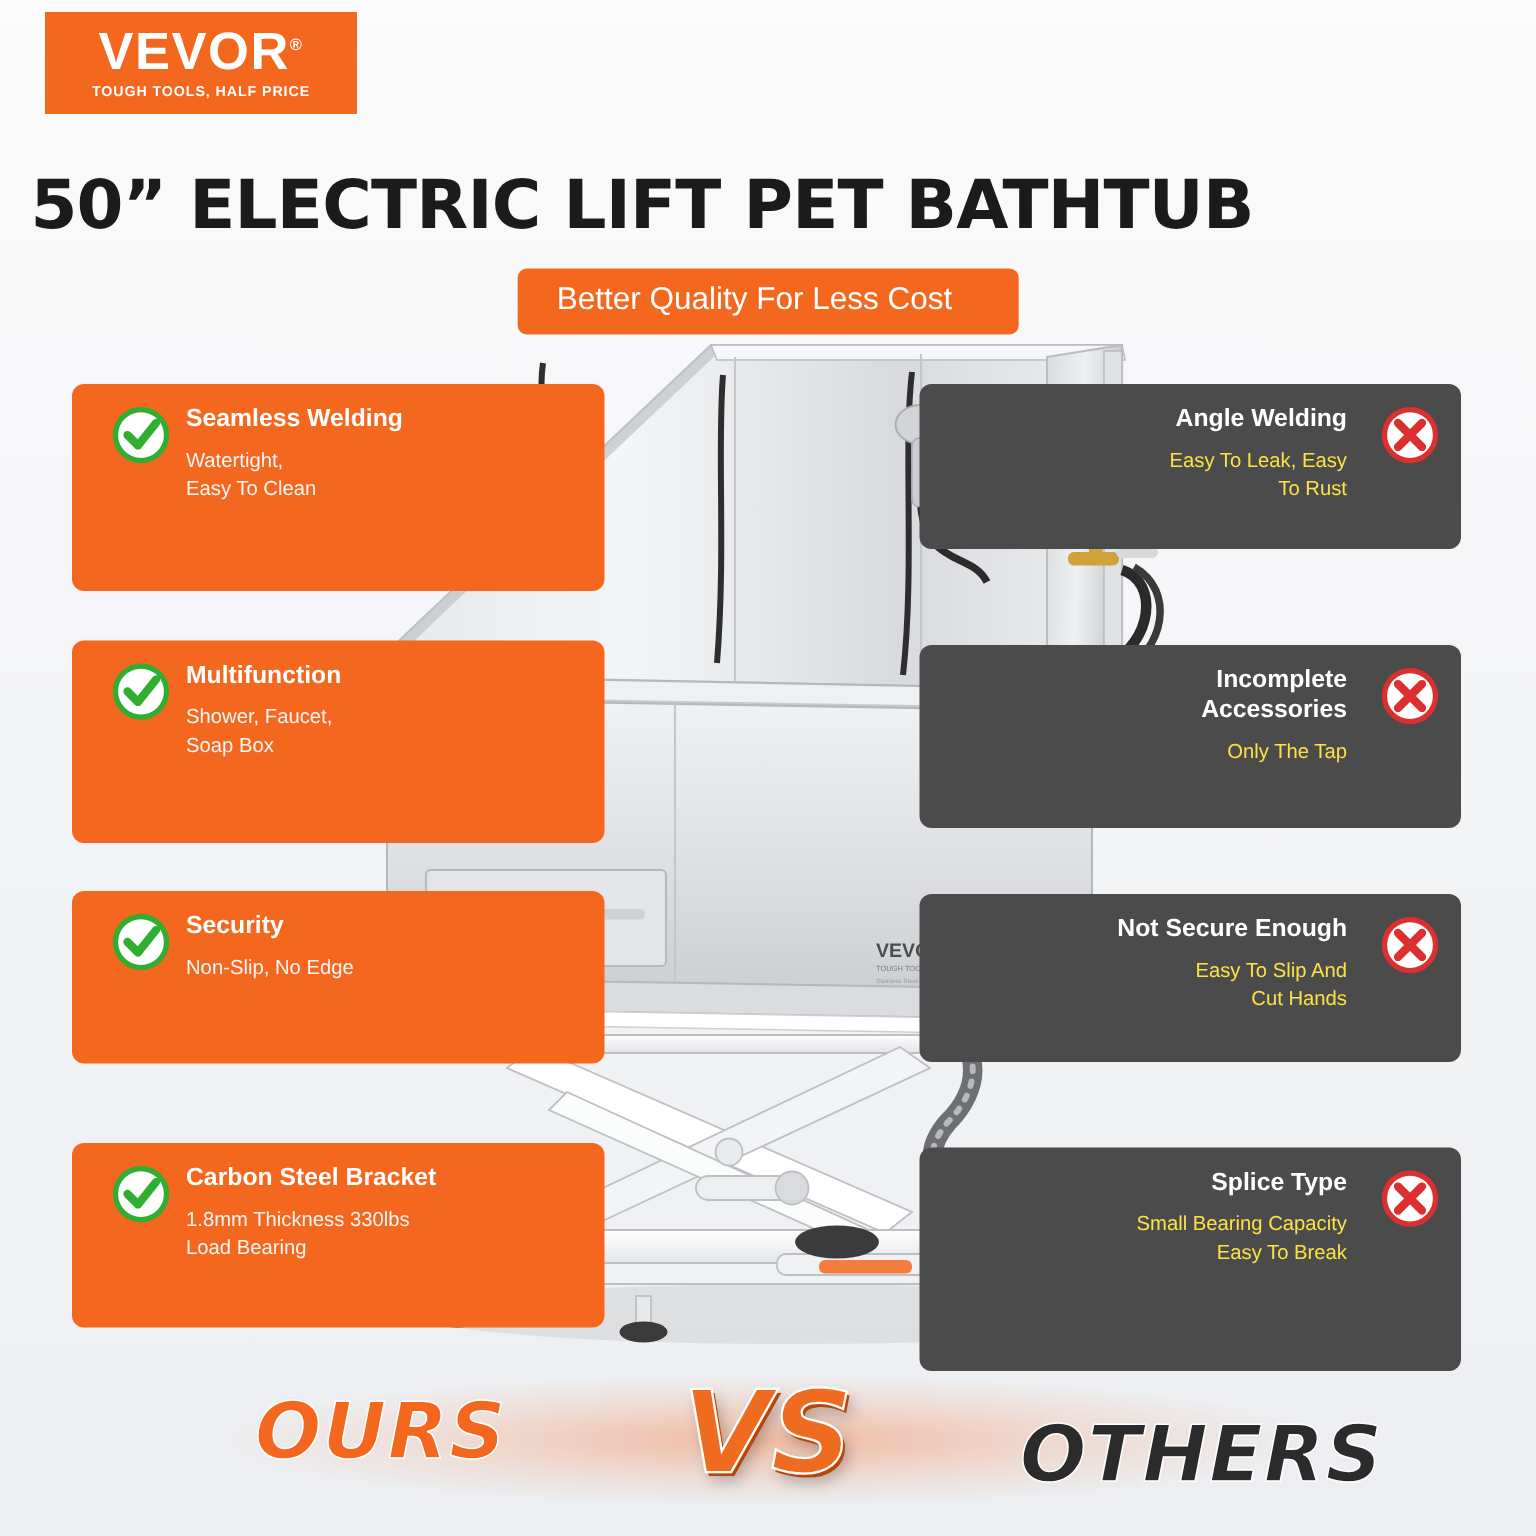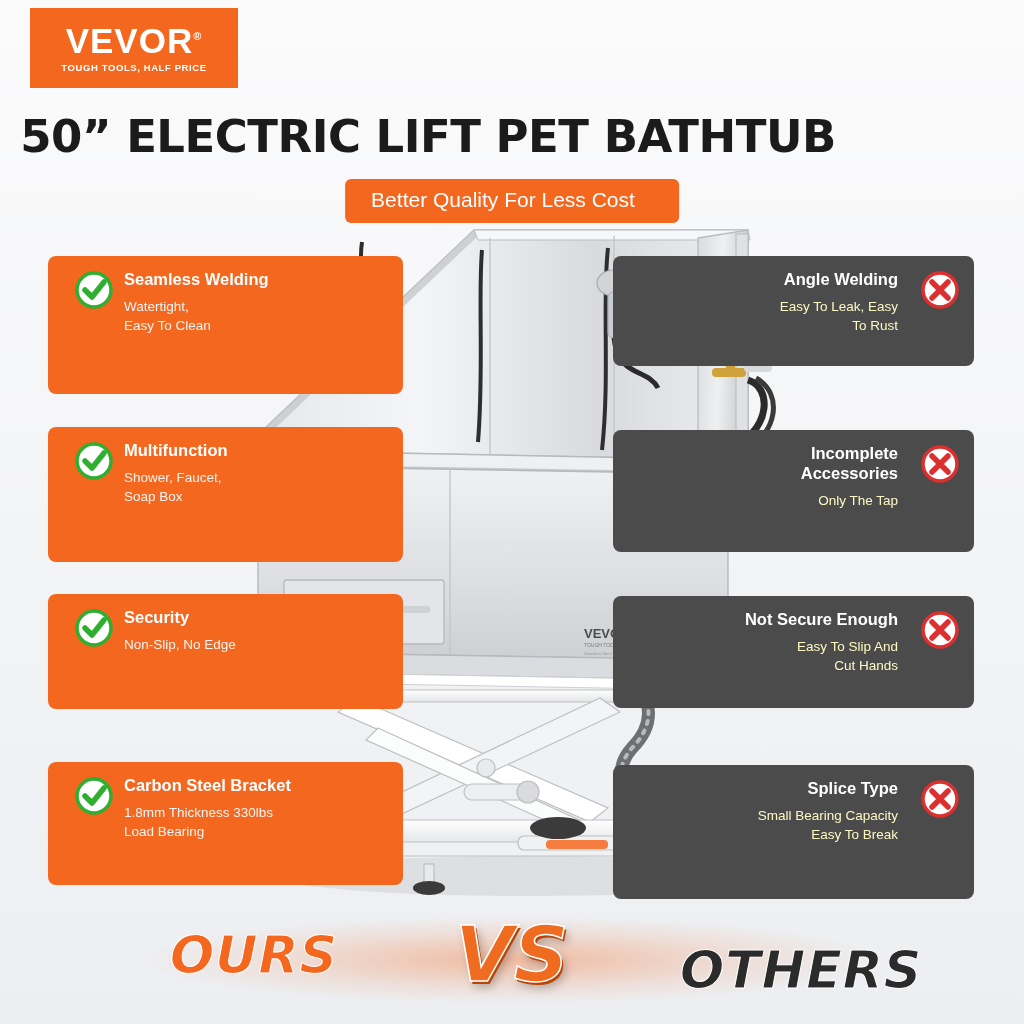--- a/index.html
+++ b/index.html
@@ -21,21 +21,21 @@
     background: linear-gradient(180deg, #fbfbfc 0%, #f2f3f5 60%, #eceef1 100%);
     overflow: hidden;
   }
 
   
   .logo {
     position: absolute;
     left: 30px;
     top: 8px;
     width: 208px;
-    height: 80px;
+    height: 68px;
     background: #f4671f;
     display: flex;
     flex-direction: column;
     align-items: center;
     justify-content: center;
   }
   .logo-word {
     color: #ffffff;
     font-size: 35px;
     font-weight: bold;
@@ -118,40 +118,40 @@
     line-height: 1.2;
     margin-bottom: 7px;
   }
   .card-desc {
     font-size: 13.5px;
     line-height: 1.45;
     color: #f4f4f4;
     white-space: pre-line;
   }
   .others .card-title { color: #ffffff; }
-  .others .card-desc { color: #fef9c3; }
+  .others .card-desc { color: #fde047; }
 
   .mark {
     position: absolute;
     width: 40px;
     height: 40px;
   }
   .mark.check { left: 26px; }
   .mark.cross { right: 14px; }
 
   
   #card-ours-1 { top: 256px; height: 138px; }
   #card-ours-2 { top: 427px; height: 135px; }
   #card-ours-3 { top: 594px; height: 115px; }
   #card-ours-4 { top: 762px; height: 123px; }
 
   #card-others-1 { top: 256px; height: 110px; }
   #card-others-2 { top: 430px; height: 122px; }
   #card-others-3 { top: 596px; height: 112px; }
-  #card-others-4 { top: 765px; height: 134px; }
+  #card-others-4 { top: 765px; height: 149px; }
 
   
   .vs-band {
     position: absolute;
     left: 0;
     top: 905px;
     width: 1024px;
     height: 119px;
   }
   .vs-glow {

